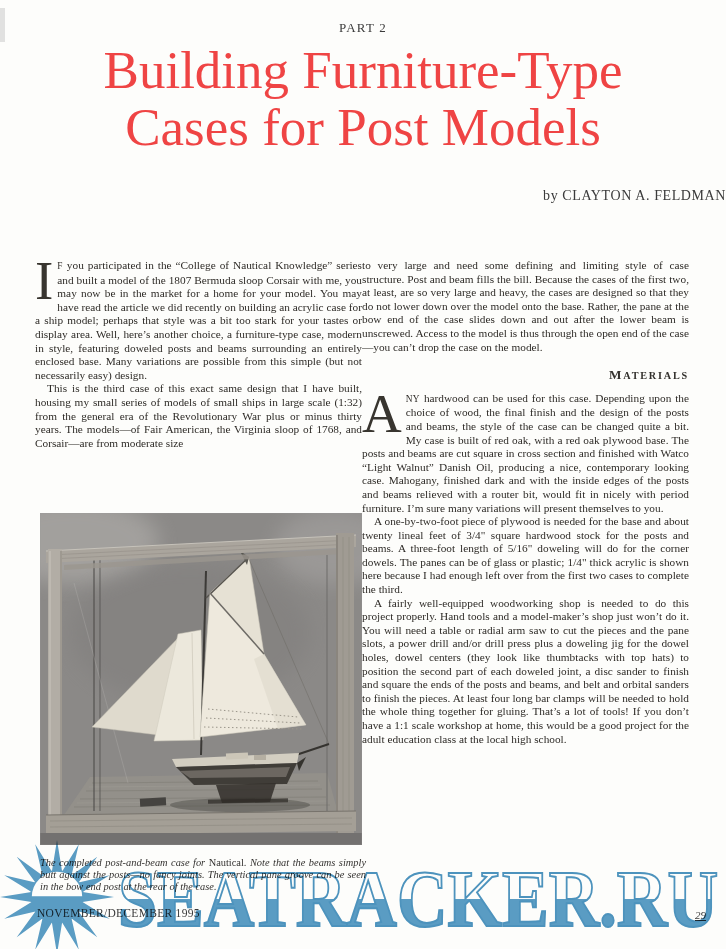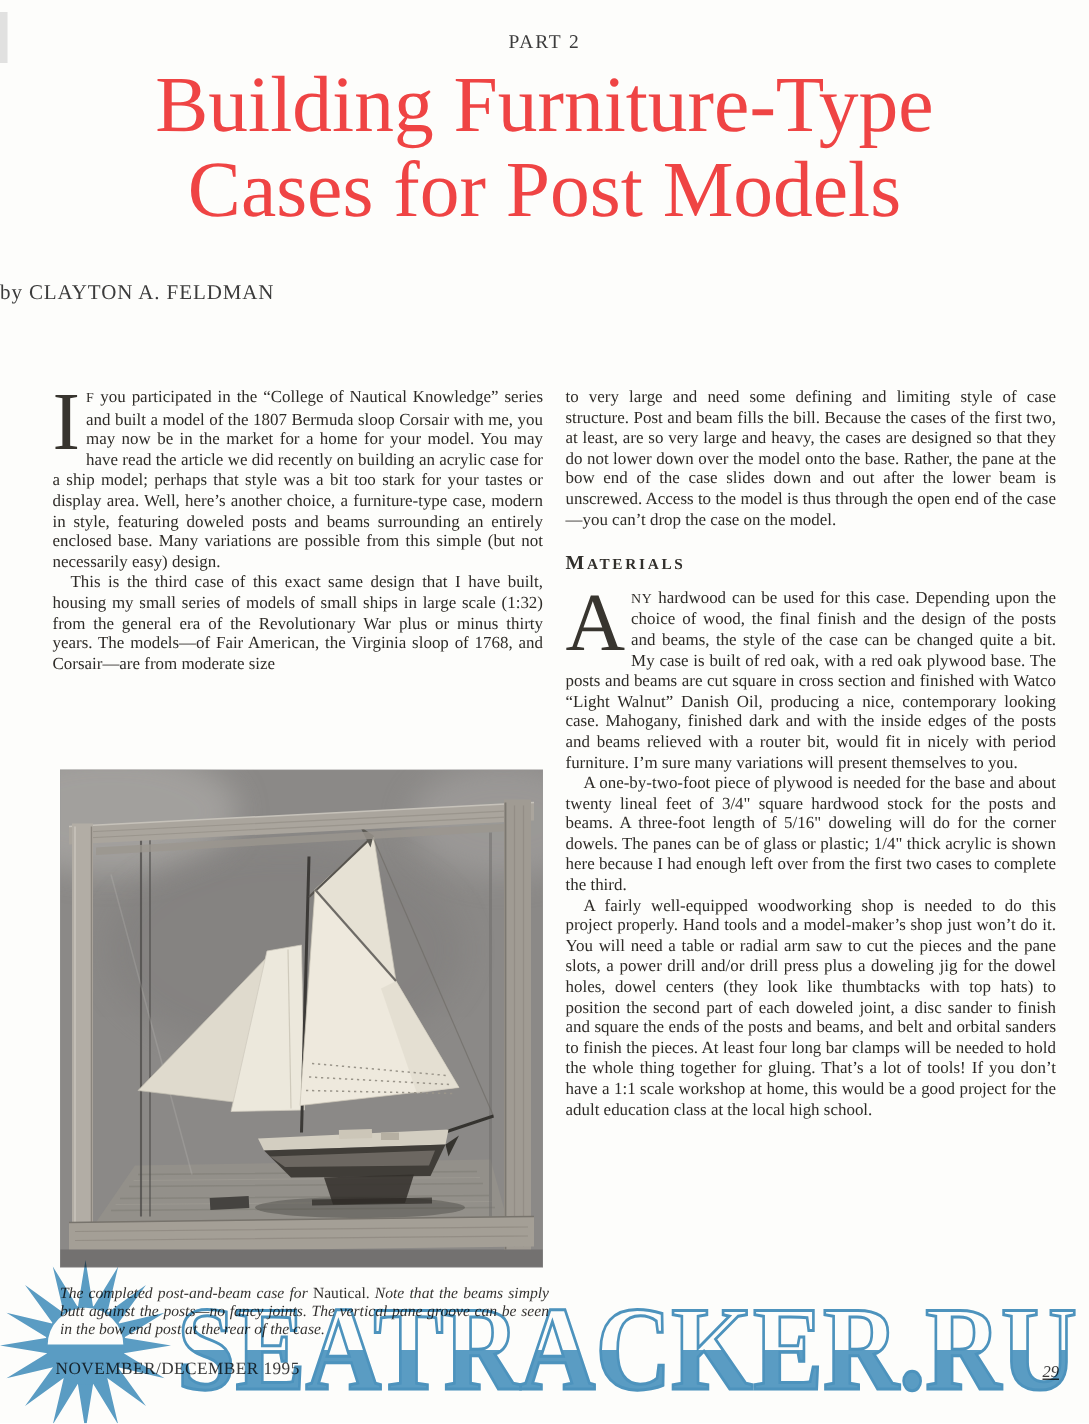--- a/index.html
+++ b/index.html
@@ -3,32 +3,32 @@
 <meta charset="utf-8">
 <style>
   html,body{margin:0;padding:0;background:#ffffff;}
   .page{position:relative;width:726px;height:949px;background:#fdfdfb;overflow:hidden;
         font-family:"Liberation Serif",serif;color:#2c2a27;}
   .scan-mark{position:absolute;left:0;top:8px;width:5px;height:34px;background:#cfcfcf;opacity:.6;}
   .part{position:absolute;top:20px;left:0;right:0;text-align:center;font-size:13px;
         letter-spacing:1.2px;color:#3b3b3b;}
   .title{position:absolute;top:42px;left:0;right:0;text-align:center;font-size:53px;
          line-height:57px;color:#ef4444;}
-  .byline{position:absolute;top:188px;left:0;right:0;text-align:left;font-size:14px;
+  .byline{position:absolute;top:188px;left:0;right:0;text-align:right;font-size:14px;
           letter-spacing:.6px;color:#3b3b3b;}
   .col{position:absolute;top:259px;width:327px;font-size:11.3px;line-height:13.6px;
        text-align:justify;color:#2e2b27;}
   .col-left{left:35px;}
-  .col-right{left:377px;}
+  .col-right{left:362px;}
   .col p{margin:0;}
   .ind{text-indent:12px;}
   .dropcap{float:left;font-size:55px;line-height:40px;margin:2px 4px 0 0;color:#38352f;}
   .leadcaps{font-size:9.3px;letter-spacing:.4px;}
   .it{}
-  .mat-heading{text-align:left;margin:14px 0 9px 0;font-weight:bold;font-size:10.2px;
+  .mat-heading{text-align:right;margin:14px 0 9px 0;font-weight:bold;font-size:10.2px;
                letter-spacing:1.8px;color:#32302c;}
   .mat-heading .bigM{font-size:13.2px;letter-spacing:1.8px;}
   .photo{position:absolute;left:40px;top:513px;width:322px;height:332px;}
   .photo svg{display:block;}
   .caption{position:absolute;left:40px;top:857px;width:326px;font-style:italic;
            font-size:10.4px;line-height:12.2px;text-align:justify;color:#343230;}
   .caption .roman{font-style:normal;}
   .footer-date{position:absolute;left:37px;top:907px;font-size:11.5px;letter-spacing:.3px;color:#3a3a3a;}
   .page-num{position:absolute;left:695px;top:909px;font-size:11px;font-style:italic;color:#3a3a3a;text-decoration:underline;}
   .watermark{position:absolute;left:0;top:838px;width:726px;height:111px;

